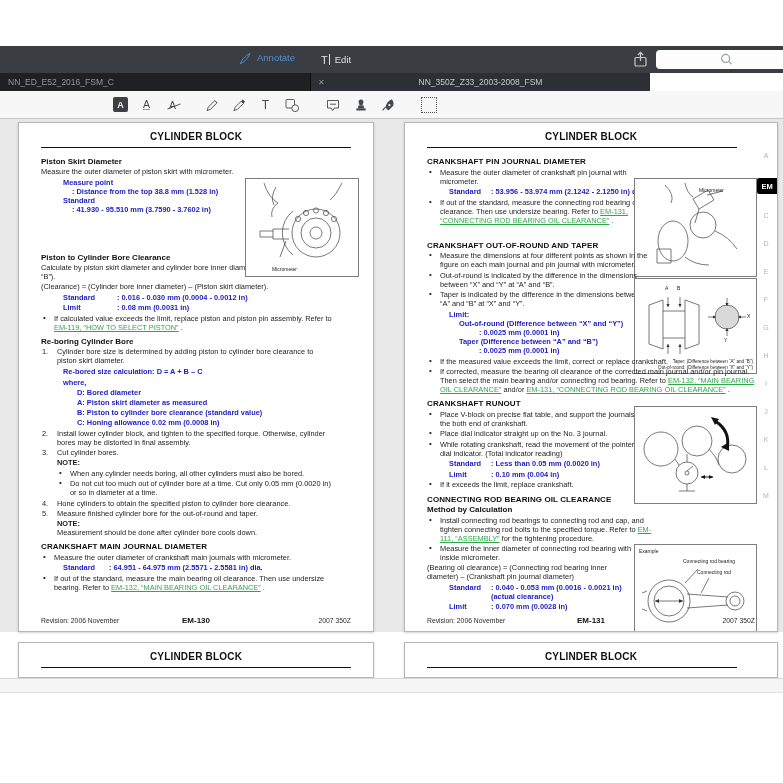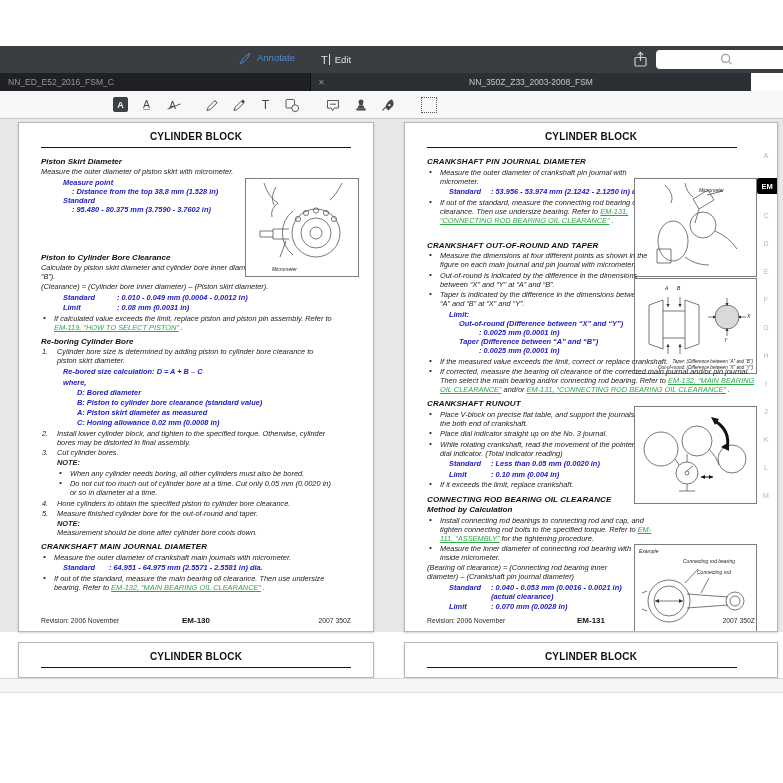--- a/index.html
+++ b/index.html
@@ -9,21 +9,21 @@
   #toolbar{position:absolute;top:46px;left:0;width:783px;height:27px;background:#3a3d42;}
   #tb-center{position:absolute;left:238px;top:0;height:27px;display:flex;align-items:center;gap:26px;}
   .tb-btn{display:flex;gap:5px;font-size:9.5px;cursor:default;}
   #annotate-btn{color:#4f8fd4;}
   #edit-btn{color:#dfe0e2;}
   .tbar{width:1px;height:11px;background:#dfe0e2;display:inline-block;margin-left:1px;}
   #share-btn{position:absolute;left:631px;top:4px;width:19px;height:19px;}
   #search-box{position:absolute;left:656px;top:4px;width:140px;height:19px;background:#fdfdfd;border-radius:4px;display:flex;align-items:center;justify-content:center;}
   #search-input{position:absolute;left:0;top:0;width:100%;height:100%;border:none;background:transparent;outline:none;font-size:9px;padding:0 20px;box-sizing:border-box;}
 
-  #tabbar{position:absolute;top:73px;left:0;width:751px;height:18px;background:#1e2023;}
+  #tabbar{position:absolute;top:73px;left:0;width:650px;height:18px;background:#1e2023;}
   #tab-left{position:absolute;left:0;top:0;width:310px;height:18px;background:#1e2023;border-right:1px solid #0c0d0e;display:flex;align-items:center;}
   #tab-left .tab-label{color:#95979a;font-size:8.5px;padding-left:8px;}
   #tab-right{position:absolute;left:311px;top:0;right:0;height:18px;background:#2c2f33;display:flex;align-items:center;justify-content:center;}
   #tab-right .tab-label{color:#c7c8ca;font-size:8.5px;}
   #tab-close{position:absolute;left:7px;top:0;height:18px;display:flex;align-items:center;color:#8f9193;font-size:8px;}
 
   #markupbar{position:absolute;top:91px;left:0;width:783px;height:28px;background:#f7f7f7;border-bottom:1px solid #c6c6c6;display:flex;align-items:center;padding-left:112px;box-sizing:border-box;}
   .mi{width:17px;height:17px;display:flex;align-items:center;justify-content:center;color:#45484d;position:relative;}
   .mi svg{display:block;}
   .ic-hl{width:15px;height:15px;background:#3c3f44;border-radius:2px;color:#f2f2f2;font-size:9px;font-weight:bold;display:flex;align-items:center;justify-content:center;}
@@ -39,21 +39,21 @@
 
   .page{position:absolute;background:#fff;border:1px solid #b6b6b6;box-shadow:0 1px 2px rgba(0,0,0,.18);box-sizing:border-box;overflow:hidden;}
   #pageL{left:18px;top:3px;width:356px;height:510px;}
   #pageR{left:404px;top:3px;width:374px;height:510px;}
   .stub{overflow:hidden;}
   #stubL{left:18px;top:523px;width:356px;height:36px;}
   #stubR{left:404px;top:523px;width:374px;height:36px;}
 
   .pg-title{text-align:center;font-weight:bold;font-size:10px;margin-top:8px;color:#111;letter-spacing:.2px;}
   .pg-rule{border-top:1.6px solid #151515;margin:5px 22px 0 22px;}
-  .pg-body{padding:4px 40px 0 22px;position:relative;font-size:7.4px;line-height:9px;color:#1c1c1c;font-style:italic;}
+  .pg-body{padding:4px 40px 0 22px;position:relative;font-size:7.4px;line-height:9px;color:#1c1c1c;}
   #pageR .pg-body{padding-right:20px;}
 
   .h1{font-weight:bold;font-size:8px;color:#101010;margin-top:5px;letter-spacing:.1px;}
   .h2{font-weight:bold;font-size:8px;color:#101010;margin-top:5px;}
   .p{margin-top:1px;}
   .col{width:212px;}
   .colL{width:225px;}
   .blue{color:#2121c4;font-weight:bold;}
   .speclines{margin-left:22px;margin-top:2px;}
   .speclines .v{margin-left:9px;}
@@ -198,21 +198,21 @@
   <div class="page" id="pageL">
     <div class="pg-title">CYLINDER BLOCK</div>
     <div class="pg-rule"></div>
     <div class="pg-body">
       <div class="h2 colL">Piston Skirt Diameter</div>
       <div class="p colL">Measure the outer diameter of piston skirt with micrometer.</div>
       <div class="speclines blue colL">
         <div>Measure point</div>
         <div class="v">: Distance from the top 38.8 mm (1.528 in)</div>
         <div>Standard</div>
-        <div class="v">: 95.480 - 80.375 mm (3.7590 - 3.7602 in)</div>
+        <div class="v">: 41.930 - 95.510 mm (3.7590 - 3.7602 in)</div>
       </div>
 
       <div class="fig" id="figL1">
         <svg width="110" height="95" viewBox="0 0 110 95">
           <g fill="none" stroke="#555" stroke-width="0.8">
             <path d="M18 4 q4 14 14 20 q-8 6 -6 14"></path>
             <path d="M96 4 q-6 12 -12 17"></path>
             <path d="M30 8 q-6 10 -2 18"></path>
             <circle cx="70" cy="54" r="24"></circle>
             <circle cx="70" cy="54" r="15"></circle>
@@ -229,35 +229,35 @@
           <path d="M40 62 L34 78" stroke="#333" stroke-width="0.7"></path>
         </svg>
         <div class="figlab" style="left:26px;bottom:4px;">Micrometer</div>
       </div>
 
       <div class="h2" style="margin-top:39px">Piston to Cylinder Bore Clearance</div>
       <div class="p">Calculate by piston skirt diameter and cylinder bore inner diameter (direction “Y”, position “B”).</div>
       <div class="p">(Clearance) = (Cylinder bore inner diameter) – (Piston skirt diameter).</div>
       <div class="sp blue">
           <span class="sl">Standard</span>
-          <span class="sv">: 0.010 - 0.049 mm (0.0004 - 0.0012 in)</span>
+          <span class="sv">: 0.016 - 0.030 mm (0.0004 - 0.0012 in)</span>
         </div>
       <div class="sp blue">
           <span class="sl">Limit</span>
           <span class="sv">: 0.08 mm (0.0031 in)</span>
         </div>
       <div class="bu"><span>If calculated value exceeds the limit, replace piston and piston pin assembly. Refer to </span><span class="lk">EM-119, “HOW TO SELECT PISTON”</span><span> .</span></div>
 
       <div class="h2">Re-boring Cylinder Bore</div>
       <div class="li"><span class="n">1.</span><span>Cylinder bore size is determined by adding piston to cylinder bore clearance to piston skirt diameter.</span></div>
       <div class="calc1 blue">Re-bored size calculation: D = A + B – C</div>
       <div class="calc1 blue">where,</div>
       <div class="calc2 blue">D: Bored diameter</div>
+      <div class="calc2 blue">A: Piston skirt diameter as measured</div>
       <div class="calc2 blue">B: Piston to cylinder bore clearance (standard value)</div>
-      <div class="calc2 blue">A: Piston skirt diameter as measured</div>
       <div class="calc2 blue">C: Honing allowance 0.02 mm (0.0008 in)</div>
       <div class="li"><span class="n">2.</span><span>Install lower cylinder block, and tighten to the specified torque. Otherwise, cylinder bores may be distorted in final assembly.</span></div>
       <div class="li"><span class="n">3.</span><span>Cut cylinder bores.</span></div>
       <div class="note" style="margin-left:16px">NOTE:</div>
       <div class="bu" style="margin-left:16px">When any cylinder needs boring, all other cylinders must also be bored.</div>
       <div class="bu" style="margin-left:16px">Do not cut too much out of cylinder bore at a time. Cut only 0.05 mm (0.0020 in) or so in diameter at a time.</div>
       <div class="li"><span class="n">4.</span><span>Hone cylinders to obtain the specified piston to cylinder bore clearance.</span></div>
       <div class="li"><span class="n">5.</span><span>Measure finished cylinder bore for the out-of-round and taper.</span></div>
       <div class="note" style="margin-left:16px">NOTE:</div>
       <div style="margin-left:16px">Measurement should be done after cylinder bore cools down.</div>

